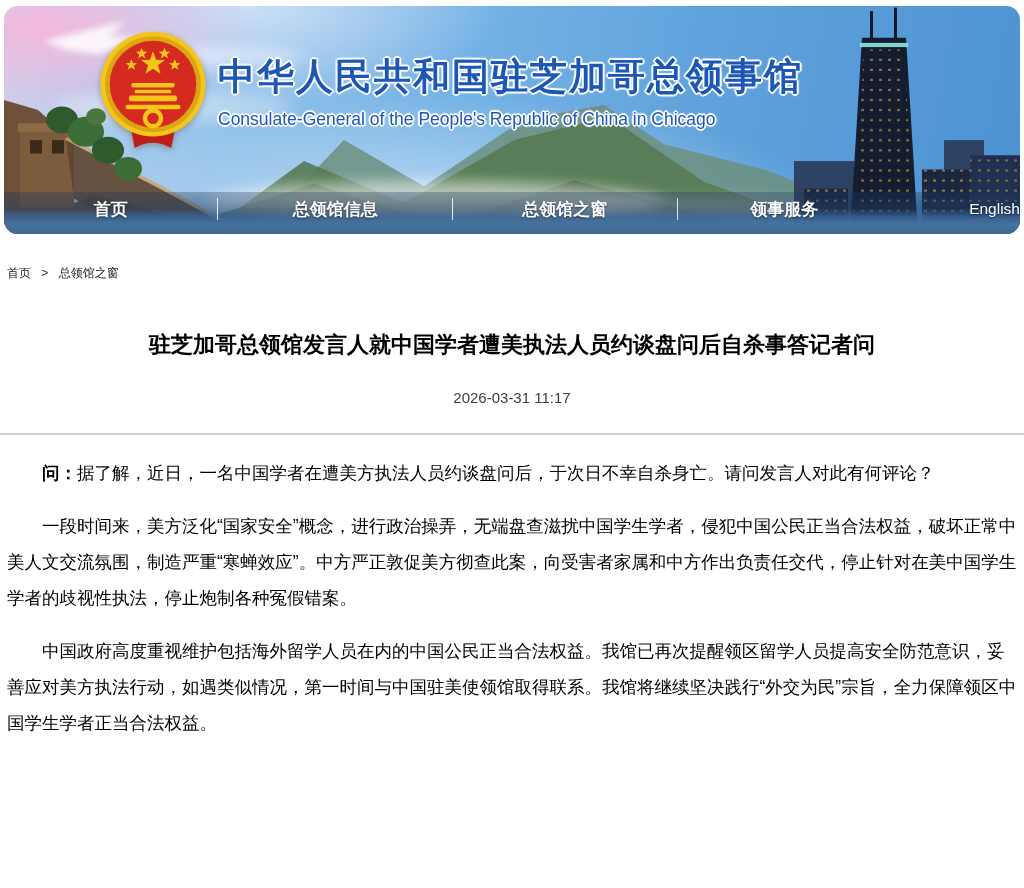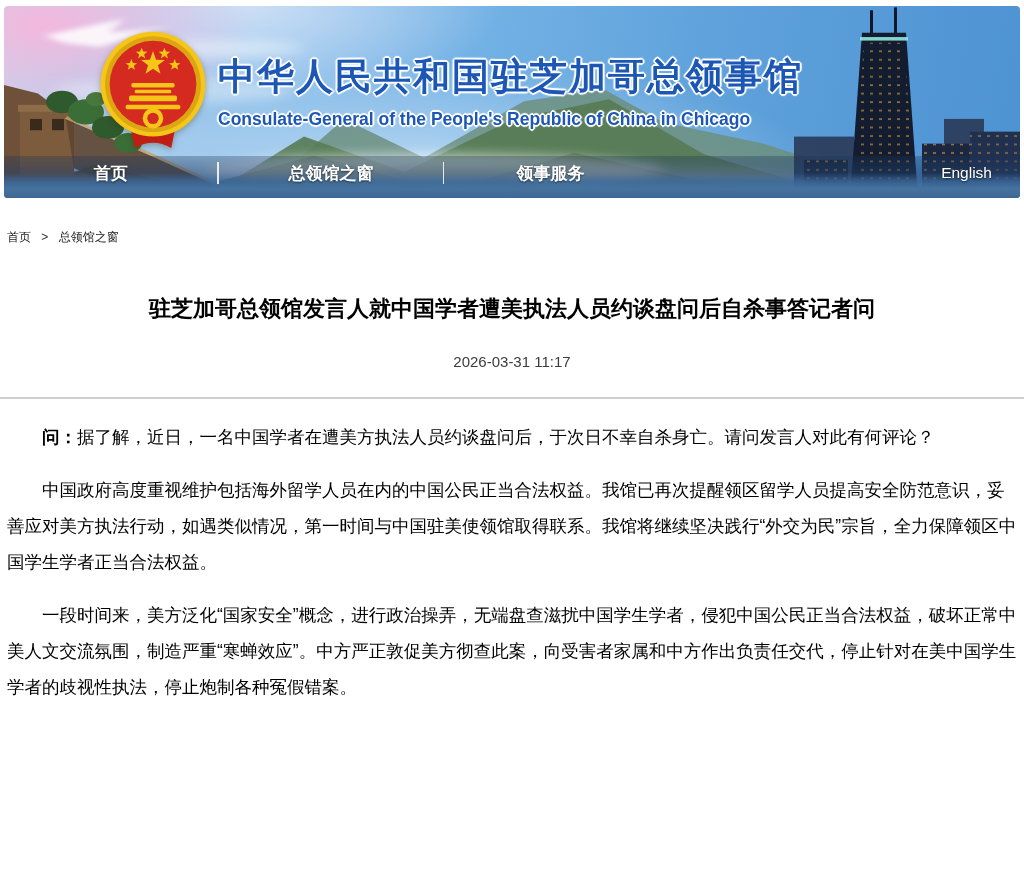--- a/index.html
+++ b/index.html
@@ -5,41 +5,41 @@
   * { margin:0; padding:0; box-sizing:border-box; }
   html,body { background:#ffffff; }
   body {
     width:1024px; height:888px; overflow:hidden;
     font-family:"Liberation Sans","DejaVu Sans",sans-serif;
     color:#111;
   }
 
   
   .banner {
-    position:relative; margin:6px 4px 0 4px; height:192px;
-    border-radius:4px; overflow:hidden;
+    position:relative; margin:6px 4px 0 4px; height:228px;
+    border-radius:14px; overflow:hidden;
     background:
       radial-gradient(ellipse 300px 150px at 4% 10%, rgba(246,182,220,.95), rgba(246,182,220,0) 70%),
       radial-gradient(ellipse 360px 140px at 24% 0%, rgba(214,228,248,.85), rgba(214,228,248,0) 70%),
       radial-gradient(ellipse 500px 170px at 45% 95%, rgba(255,255,255,.55), rgba(255,255,255,0) 75%),
       linear-gradient(100deg,#c3d7ef 0%, #93c2ea 22%, #74b2e5 45%, #5fa2dc 68%, #4d92d2 100%);
   }
   .banner-art { position:absolute; inset:0; width:100%; height:100%; }
 
   .emblem { position:absolute; left:92px; top:24px; width:114px; height:122px; }
   .emblem svg { width:100%; height:100%; filter:drop-shadow(0 2px 3px rgba(60,40,0,.35)); }
 
   .banner-titles { position:absolute; left:214px; top:46px; }
   .title-cn {
     font-size:37px; font-weight:bold; color:#1c57b5; letter-spacing:2px;
     text-shadow:-1px -1px 0 #fff,1px -1px 0 #fff,-1px 1px 0 #fff,1px 1px 0 #fff,
                 -2px 0 1px #fff,2px 0 1px #fff,0 -2px 1px #fff,0 2px 1px #fff;
   }
   .title-en {
-    margin-top:7px; font-size:17.5px; font-weight:bold; color:#1c57b5;
+    margin-top:7px; font-size:17.5px; font-weight:normal; color:#1c57b5;
     text-shadow:-1px -1px 0 #fff,1px -1px 0 #fff,-1px 1px 0 #fff,1px 1px 0 #fff,
                 -2px 0 1px #fff,2px 0 1px #fff,0 -2px 1px #fff,0 2px 1px #fff;
   }
 
   
   .navbar {
     position:absolute; left:0; right:0; bottom:0; height:42px;
     display:flex; align-items:center;
     background:linear-gradient(180deg,
       rgba(26,50,86,.30) 0%, rgba(31,60,100,.55) 40%,
@@ -47,21 +47,21 @@
   }
   .nav-item {
     color:#fff; font-weight:bold; font-size:17px; text-align:center;
     cursor:pointer; text-shadow:0 1px 2px rgba(0,0,0,.55);
     padding-bottom:8px;
   }
   .nav-item.w1 { width:21%; } .nav-item.w2 { width:23%; }
   .nav-item.w3 { width:22%; } .nav-item.w4 { width:21%; }
   .nav-sep { width:1px; height:22px; margin-bottom:8px; background:rgba(255,255,255,.85); }
   .nav-en {
-    flex:1; text-align:right; padding-right:28px;
+    flex:1; text-align:right; 
     font-weight:normal; font-size:15.5px;
   }
 
   
   .breadcrumb { margin:31px 0 0 7px; font-size:12px; color:#222; }
   .breadcrumb a { color:#222; text-decoration:none; cursor:pointer; }
   .bc-sep { margin:0 7px; color:#333; }
 
   
   .article-title {
@@ -165,20 +165,21 @@
     </div>
 
     <div class="banner-titles">
       <div class="title-cn">中华人民共和国驻芝加哥总领事馆</div>
       <div class="title-en">Consulate-General of the People's Republic of China in Chicago</div>
     </div>
 
     <nav class="navbar">
       <div class="nav-item w1">首页</div>
       <span class="nav-sep"></span>
+      <div class="nav-item w2">总领馆信息</div>
       <span class="nav-sep"></span>
       <div class="nav-item w3">总领馆之窗</div>
       <span class="nav-sep"></span>
       <div class="nav-item w4">领事服务</div>
       <div class="nav-item nav-en">English</div>
     </nav>
   </header>
 
   <div class="breadcrumb">
     <a>首页</a>
@@ -186,17 +187,17 @@
     <a>总领馆之窗</a>
   </div>
 
   <main>
     <h1 class="article-title">驻芝加哥总领馆发言人就中国学者遭美执法人员约谈盘问后自杀事答记者问</h1>
     <div class="article-date">2026-03-31 11:17</div>
     <hr class="divider">
 
     <div class="article-body">
       <p><strong>问：</strong><span>据了解，近日，一名中国学者在遭美方执法人员约谈盘问后，于次日不幸自杀身亡。请问发言人对此有何评论？</span></p>
+      <p><strong></strong><span>一段时间来，美方泛化“国家安全”概念，进行政治操弄，无端盘查滋扰中国学生学者，侵犯中国公民正当合法权益，破坏正常中美人文交流氛围，制造严重“寒蝉效应”。中方严正敦促美方彻查此案，向受害者家属和中方作出负责任交代，停止针对在美中国学生学者的歧视性执法，停止炮制各种冤假错案。</span></p>
       <p><strong></strong><span>中国政府高度重视维护包括海外留学人员在内的中国公民正当合法权益。我馆已再次提醒领区留学人员提高安全防范意识，妥善应对美方执法行动，如遇类似情况，第一时间与中国驻美使领馆取得联系。我馆将继续坚决践行“外交为民”宗旨，全力保障领区中国学生学者正当合法权益。</span></p>
-      <p><strong></strong><span>一段时间来，美方泛化“国家安全”概念，进行政治操弄，无端盘查滋扰中国学生学者，侵犯中国公民正当合法权益，破坏正常中美人文交流氛围，制造严重“寒蝉效应”。中方严正敦促美方彻查此案，向受害者家属和中方作出负责任交代，停止针对在美中国学生学者的歧视性执法，停止炮制各种冤假错案。</span></p>
     </div>
   </main>
 </div>
 
 </body></html>

